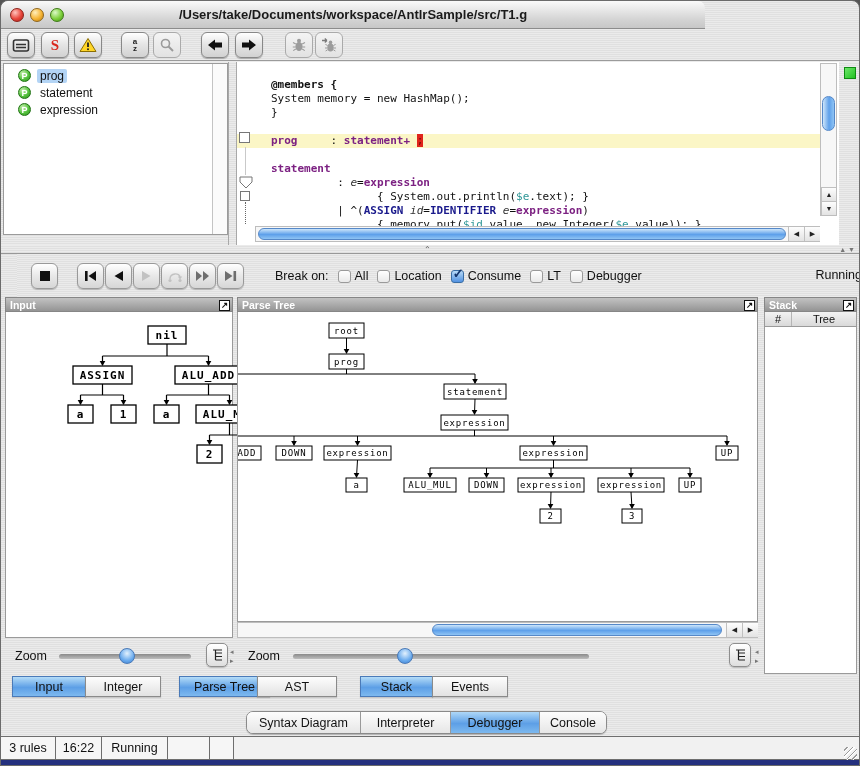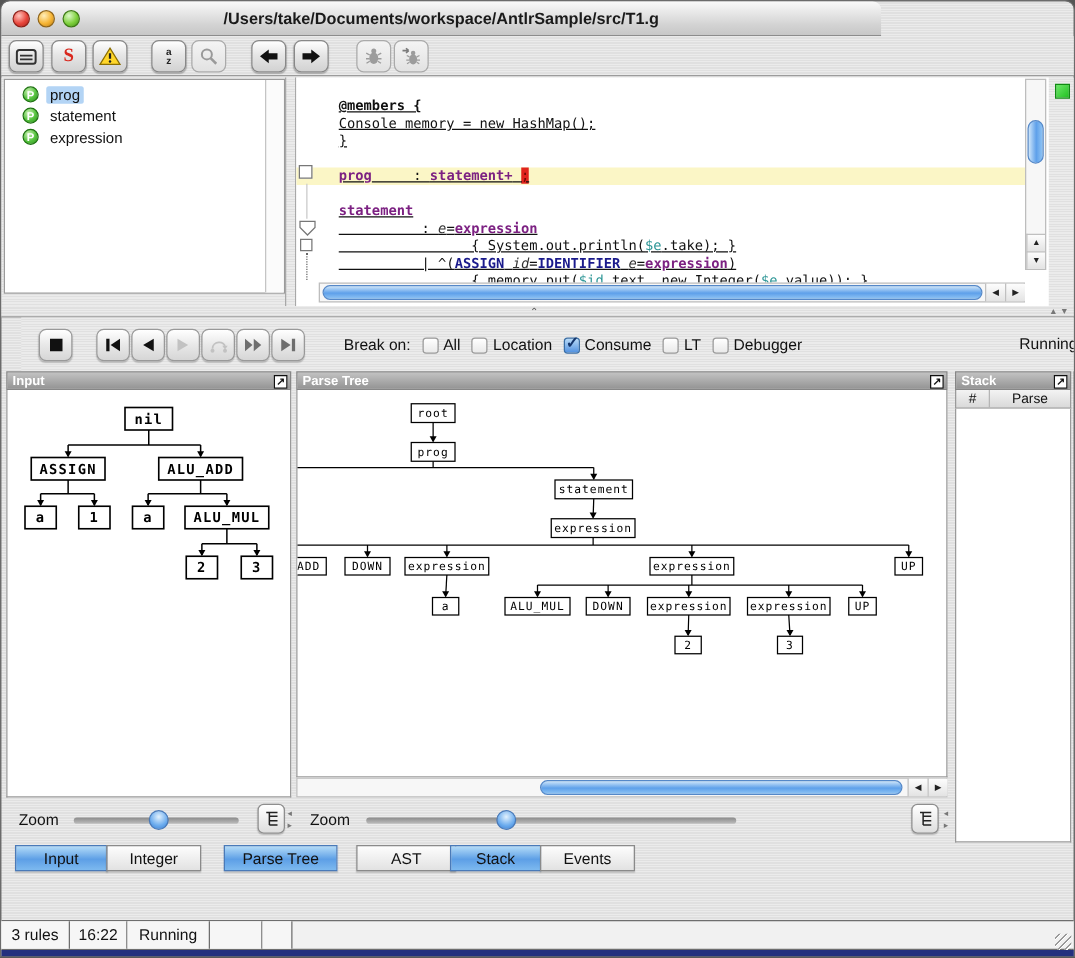--- a/index.html
+++ b/index.html
@@ -38,21 +38,21 @@
   .p-badge { width:13px; height:13px; border-radius:50%; margin-right:6px; flex:0 0 13px;
     background:radial-gradient(circle at 35% 30%, #c9f0b2, #55c23e 55%, #2e8f1e); border:1px solid #1f7212;
     color:#fff; font-size:9px; font-weight:bold; text-align:center; line-height:12px; }
   .rule-label { padding:0 3px; border-radius:2px; }
   .rule-item.sel .rule-label { background:#b3d4f5; }
   #vsplit { position:absolute; left:227px; top:0; width:9px; height:183px; border-left:1px solid #a8a8a8; border-right:1px solid #a8a8a8; }
   
   #editor { position:absolute; left:236px; top:0; width:602px; height:183px; background:#fff; overflow:hidden; }
   #code { position:absolute; left:0; top:0; width:100%; }
   .code-line { position:absolute; left:34px; height:14px; line-height:14px; white-space:pre;
-    font-family:"DejaVu Sans Mono",monospace; font-size:11px; color:#111;text-decoration:underline; }
+    font-family:"DejaVu Sans Mono",monospace; font-size:11px; color:#111; }
   .hl-bar { position:absolute; left:0; width:583px; height:14px; background:#fbf6c6; }
   .c-kw { font-weight:bold; }
   .c-rule { color:#7c2182; font-weight:bold; }
   .c-tok { color:#1a1a8c; font-weight:bold; }
   .c-lbl { font-style:italic; color:#333; }
   .c-attr { color:#2f9797; }
   .c-cursor { background:#e0241c; color:#6d0b06; }
   .gut { position:absolute; background:#fff; border:1px solid #777; }
   
   .sb-track { position:absolute; background:#f7f7f7; border:1px solid #bdbdbd; }
@@ -203,31 +203,31 @@
             <span class="rule-label">expression</span>
           </div>
         </div>
       <div id="rules-scrollstrip"></div>
     </div>
     <div id="vsplit" class="pin"></div>
 
     <div id="editor">
       <div id="code">
           <div class="code-line" style="top: 16px;"><span class="c-kw">@members {</span></div>
-          <div class="code-line" style="top: 30px;"><span>Console memory = new HashMap();</span></div>
+          <div class="code-line" style="top: 30px;"><span>System memory = new HashMap();</span></div>
           <div class="code-line" style="top: 44px;"><span>}</span></div>
           <div class="code-line" style="top: 58px;"></div>
           <div class="hl-bar" style="top: 72px;"></div>
           <div class="code-line" style="top: 72px;"><span class="c-rule">prog</span><span>     : </span><span class="c-rule">statement+</span><span> </span><span class="c-cursor">;</span></div>
           <div class="code-line" style="top: 86px;"></div>
           <div class="code-line" style="top: 100px;"><span class="c-rule">statement</span></div>
           <div class="code-line" style="top: 114px;"><span>          : </span><span class="c-lbl">e</span><span>=</span><span class="c-rule">expression</span></div>
-          <div class="code-line" style="top: 128px;"><span>                { System.out.println(</span><span class="c-attr">$e</span><span>.take); }</span></div>
+          <div class="code-line" style="top: 128px;"><span>                { System.out.println(</span><span class="c-attr">$e</span><span>.text); }</span></div>
           <div class="code-line" style="top: 142px;"><span>          | ^(</span><span class="c-tok">ASSIGN</span><span> </span><span class="c-lbl">id</span><span>=</span><span class="c-tok">IDENTIFIER</span><span> </span><span class="c-lbl">e</span><span>=</span><span class="c-rule">expression</span><span>)</span></div>
-          <div class="code-line" style="top: 156px;"><span>                { memory.put(</span><span class="c-attr">$id</span><span>.text, new Integer(</span><span class="c-attr">$e</span><span>.value)); }</span></div>
+          <div class="code-line" style="top: 156px;"><span>                { memory.put(</span><span class="c-attr">$id</span><span>.value, new Integer(</span><span class="c-attr">$e</span><span>.value)); }</span></div>
         </div>
       <div id="gutter">
           <div class="gut" style="left: 2px; top: 70px; width: 11px; height: 11px;"></div>
           <div style="position: absolute; left: 8px; top: 85px; height: 28px; border-left: 1px solid rgb(201, 201, 201);"></div>
           <svg width="15" height="13" style="position: absolute; left: 2px; top: 114px;">
             <polygon points="1,1 13,1 13,6 7,12 1,6" fill="#fff" stroke="#777" stroke-width="1"></polygon>
           </svg>
           <div class="gut" style="left: 3px; top: 129px; width: 10px; height: 10px;"></div>
           <div style="position: absolute; left: 8px; top: 140px; height: 22px; border-left: 1px dotted rgb(102, 102, 102);"></div>
         </div>
@@ -320,21 +320,21 @@
         </span>
       </div>
     <div id="running">Running</div>
   </div>
 
   <div id="input-panel">
     <div class="panel-title">
       <span>Input</span>
       <span class="detach">↗</span>
     </div>
-    <div class="panel-body" style="top:15px; height:326px;">
+    <div class="panel-body" style="top:15px; height:326px;padding-left:48px;">
       <svg id="input-svg" class="tree-svg" width="226" height="324">
           <line x1="113" y1="32" x2="113" y2="44" stroke="#000" stroke-width="1.2"></line>
           <line x1="48.5" y1="44" x2="154.5" y2="44" stroke="#000" stroke-width="1.2"></line>
           <line x1="48.5" y1="44" x2="48.5" y2="53" stroke="#000" stroke-width="1.2"></line>
           <polygon points="45.7,49 51.3,49 48.5,54" fill="#000"></polygon>
           <line x1="154.5" y1="44" x2="154.5" y2="53" stroke="#000" stroke-width="1.2"></line>
           <polygon points="151.7,49 157.3,49 154.5,54" fill="#000"></polygon>
           <line x1="48.5" y1="72" x2="48.5" y2="83" stroke="#000" stroke-width="1.2"></line>
           <line x1="26.5" y1="83" x2="69.5" y2="83" stroke="#000" stroke-width="1.2"></line>
           <line x1="26.5" y1="83" x2="26.5" y2="92" stroke="#000" stroke-width="1.2"></line>
@@ -515,21 +515,21 @@
     </div>
   </div>
 
   <div id="stack-panel">
     <div class="panel-title">
       <span>Stack</span>
       <span class="detach">↗</span>
     </div>
     <div id="stack-head">
       <div class="hc" style="width:27px;">#</div>
-      <div class="hc" style="flex:1; border-right:none;">Parse</div>
+      <div class="hc" style="flex:1; border-right:none;">Tree</div>
     </div>
     <div class="panel-body" style="top:30px; height:347px;"></div>
   </div>
 
   <div id="zoomrow">
     <span style="position:absolute; left:14px; top:8px;">Zoom</span>
     <div class="slider-track" style="left:58px; width:132px;">
       <div class="slider-thumb" style="left:60px;"></div>
     </div>
     <div class="treebtn" style="left:205px;">
@@ -548,25 +548,31 @@
         <path d="M2 2 H11 M4.5 2 V5 M4.5 5 H11 M4.5 5 V12 M4.5 8.5 H11 M4.5 12 H11" stroke="#222" stroke-width="1.2" fill="none"></path>
       </svg>
     </div>
     <span class="split-arrows" style="left:754px; top:6px;">◂<br>▸</span>
   </div>
 
   <div id="toggles">
       <div class="toggle sel" style="left: 11px; width: 74px;">Input</div>
       <div class="toggle" style="left: 84px; width: 76px;">Integer</div>
       <div class="toggle sel" style="left: 178px; width: 91px;">Parse Tree</div>
-      <div class="toggle" style="left: 284px; width: 80px;">AST</div>
+      <div class="toggle" style="left: 256px; width: 80px;">AST</div>
       <div class="toggle sel" style="left: 359px; width: 73px;">Stack</div>
       <div class="toggle" style="left: 431px; width: 76px;">Events</div>
     </div>
 
+  <div id="tabbar">
+      <div class="tab" style="width: 114px;">Syntax Diagram</div>
+      <div class="tab" style="width: 90px;">Interpreter</div>
+      <div class="tab sel" style="width: 89px;">Debugger</div>
+      <div class="tab" style="width: 66px;">Console</div>
+    </div>
 
   <div id="statusbar">
       <div class="scell" style="width: 55px;">3 rules</div>
       <div class="scell" style="width: 46px;">16:22</div>
       <div class="scell" style="width: 66px;">Running</div>
       <div class="scell" style="width: 42px;"></div>
       <div class="scell" style="width: 24px;"></div>
     </div>
   <div id="resize-grip"></div>
   <div id="bottomstrip"></div>

